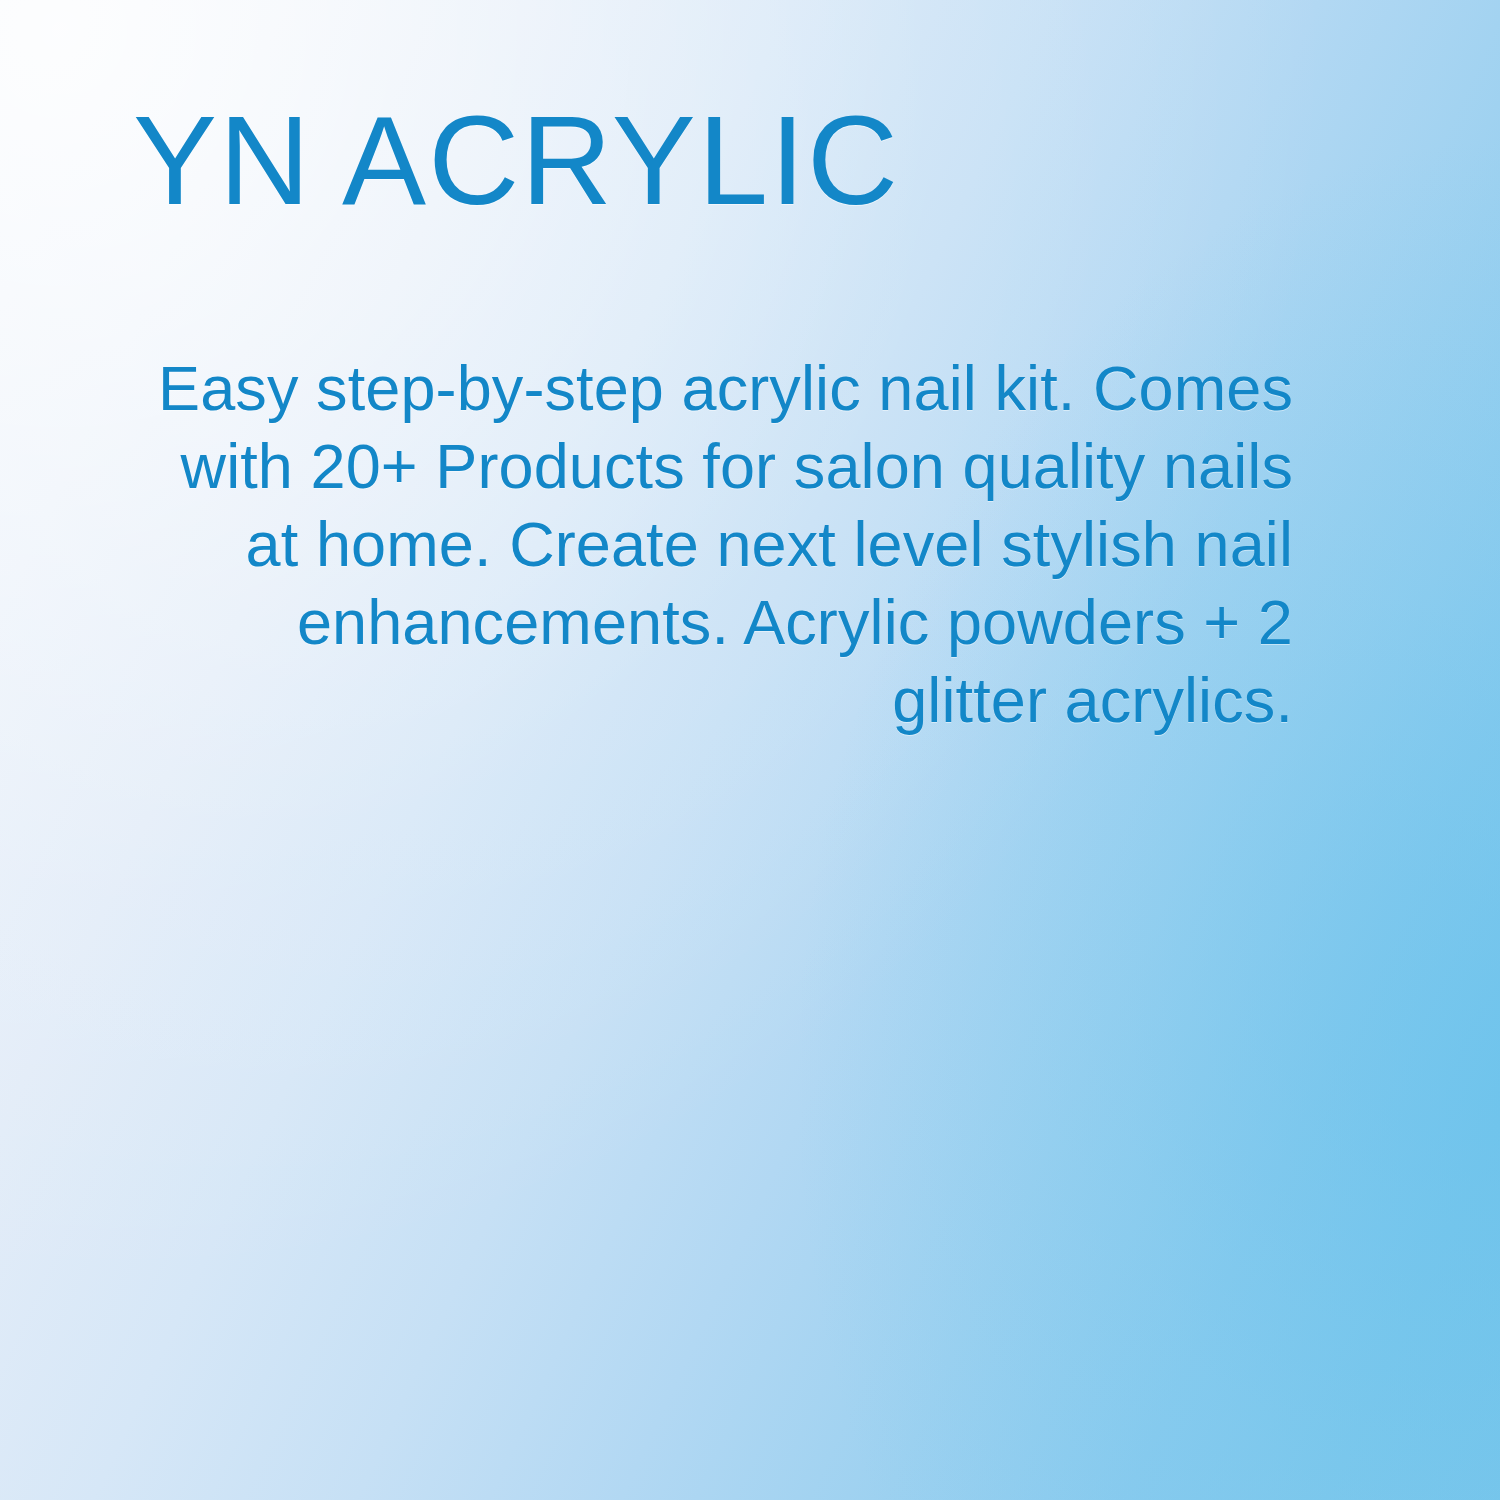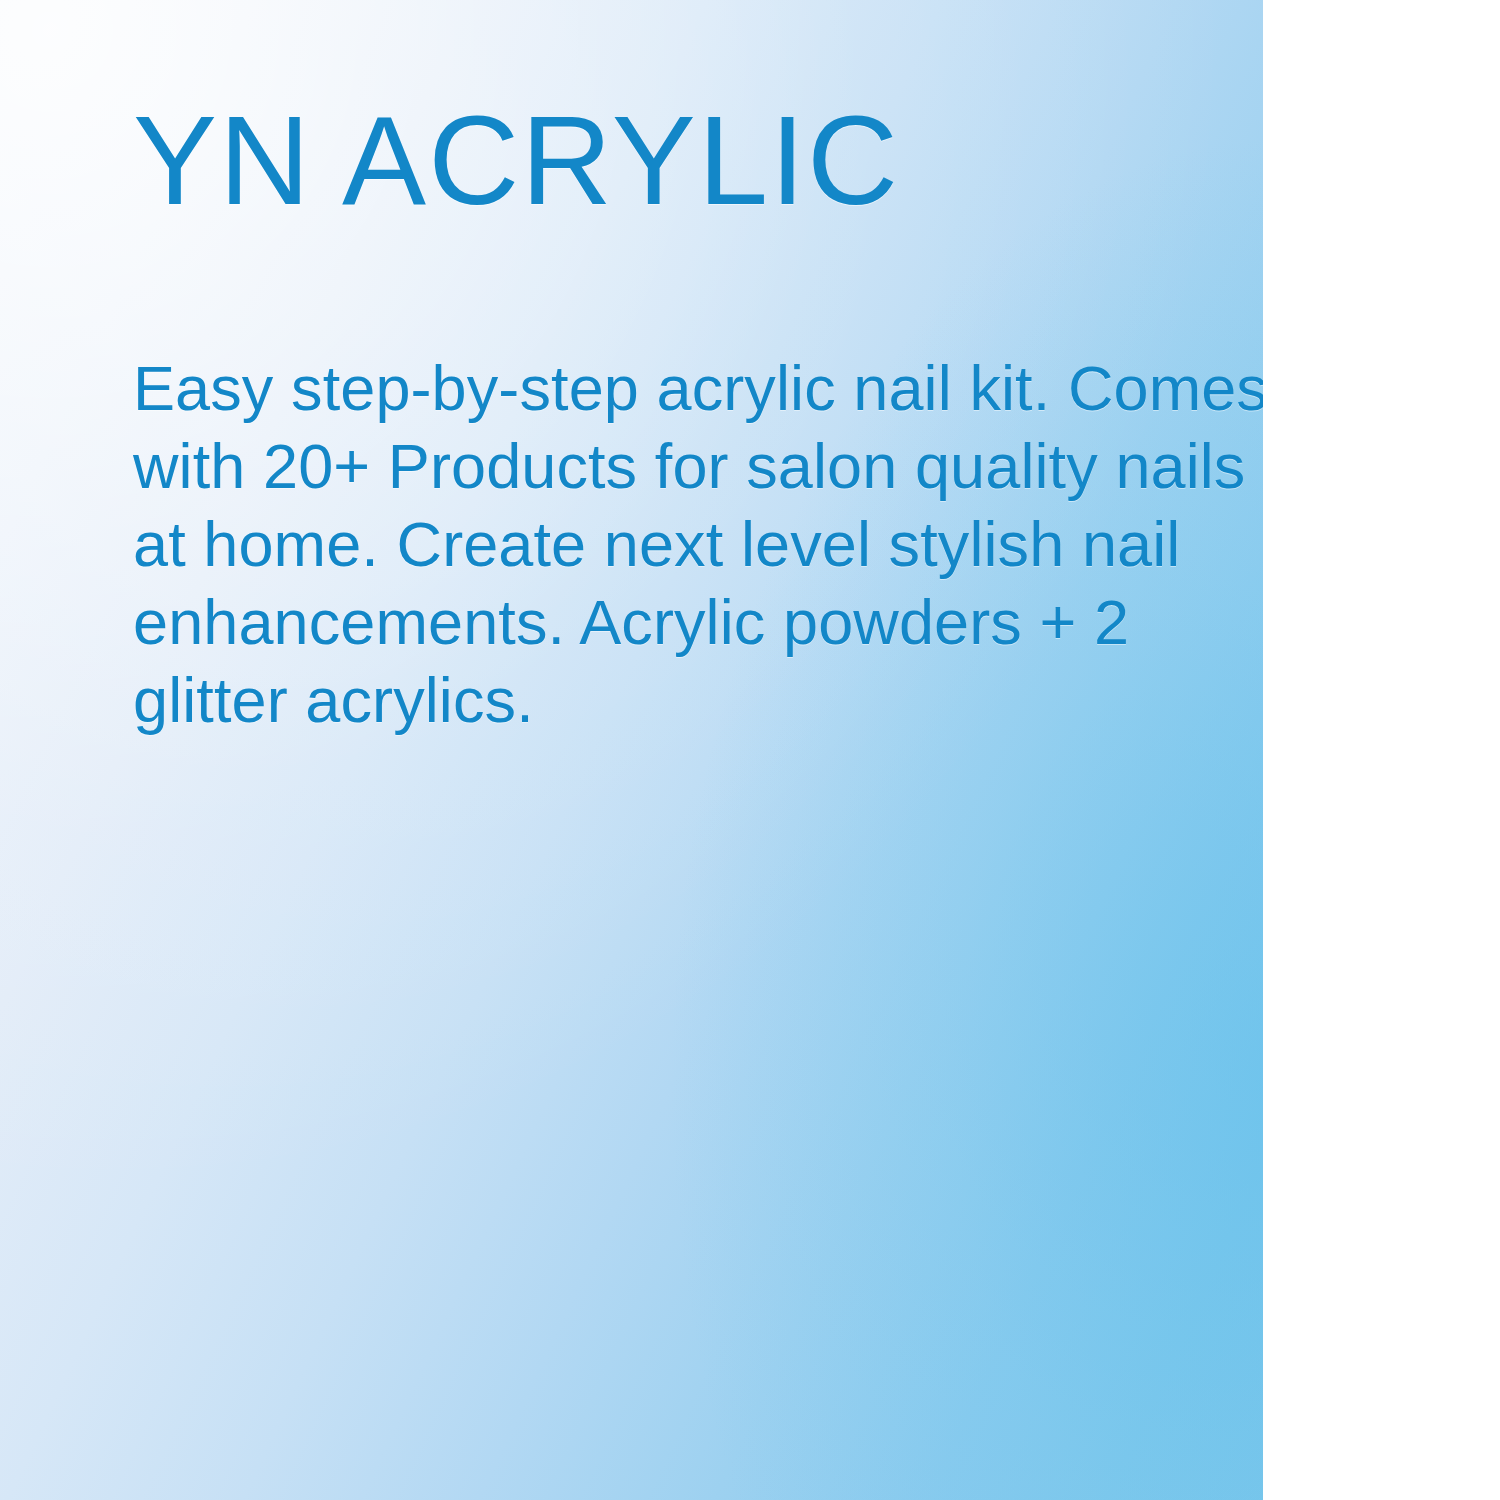--- a/index.html
+++ b/index.html
@@ -11,21 +11,21 @@
   body {
     width: 1500px;
     height: 1500px;
     overflow: hidden;
     font-family: "Liberation Sans", "DejaVu Sans", sans-serif;
   }
 
   
   .product-banner {
     position: relative;
-    width: 1263px;
+    width: 1500px;
     height: 1500px;
     box-sizing: border-box;
     background:
       linear-gradient(
         115deg,
         #f0f5fc 0%,
         #eaf1fa 13%,
         #e2ecf8 24%,
         #d6e7f7 36%,
         #c6e0f5 48%,
@@ -98,20 +98,21 @@
     padding: 0;
     margin-top: 124px;
     width: 1160px;
     font-family: "Liberation Sans", "DejaVu Sans", sans-serif;
     font-weight: 300;
     font-size: 63px;
     line-height: 78px;
     letter-spacing: 0.1px;
     color: #1387c8;
     text-shadow: 0 1px 0 rgba(255,255,255,0.45);
+    text-align: right;
   }
 </style>
 </head>
 <body>
 
 <div class="product-banner">
 
   <div class="bg-wash"></div>
   <div class="bg-wash-2"></div>
 

